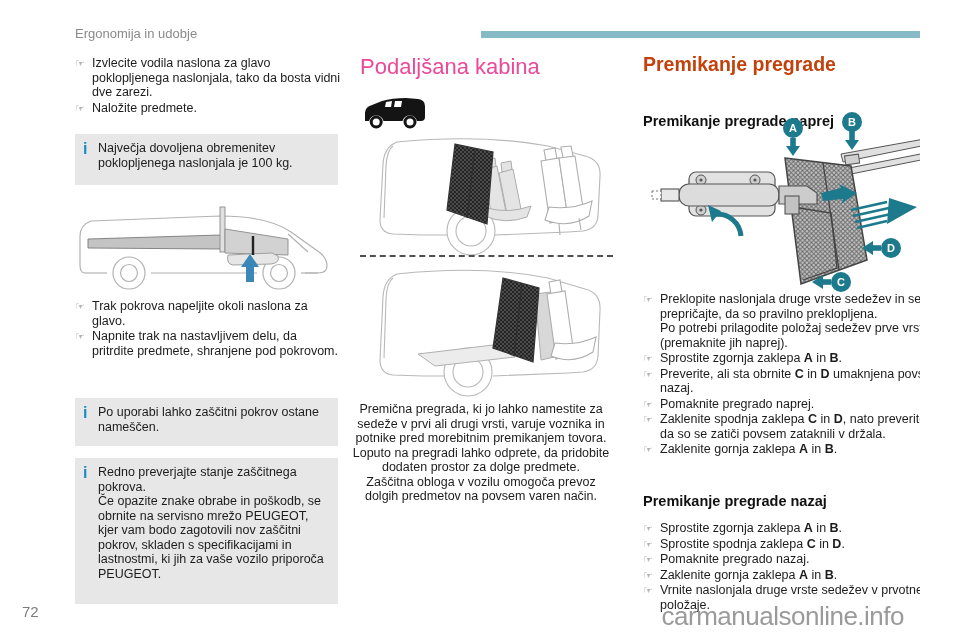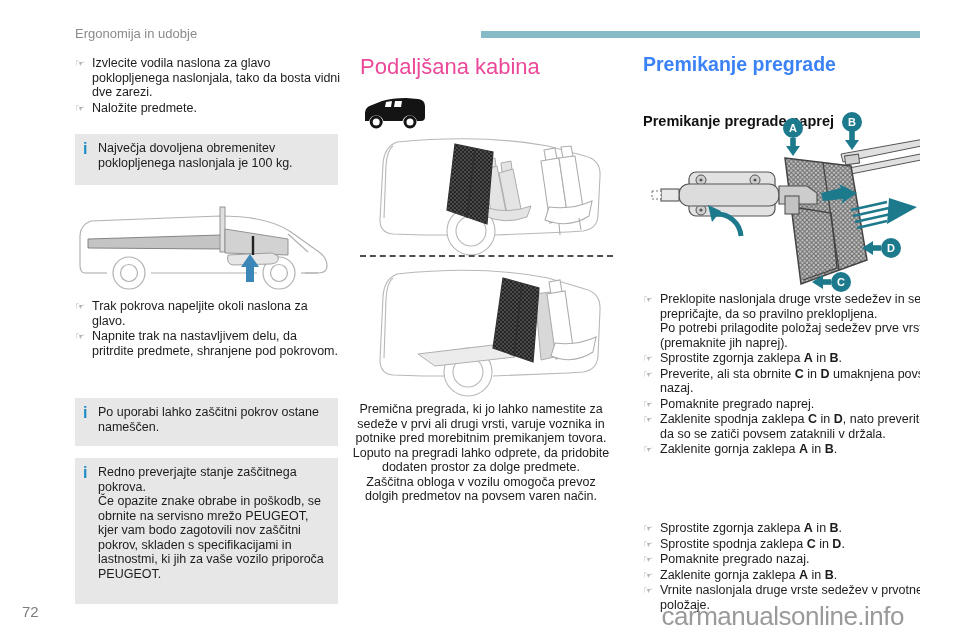--- a/index.html
+++ b/index.html
@@ -15,21 +15,21 @@
   
   .bullet{display:flex;margin-bottom:1px;}
   .hand{flex:none;width:17px;color:#6f6f6f;font-size:11px;line-height:1.3;}
   .btxt{flex:1;}
   
   .infobox{background:#e7e7e7;display:flex;padding:7px 8px 9px 8px;box-sizing:border-box;}
   .i-icon{flex:none;width:15px;color:#1e8bc3;font-weight:bold;font-size:16px;line-height:1;}
   .ibody{flex:1;}
   
   #mid-title{left:360px;top:54px;font-size:22px;color:#ec4899;}
-  #right-title{left:643px;top:53px;font-size:19.5px;font-weight:bold;color:#3b82f6;}
+  #right-title{left:643px;top:53px;font-size:19.5px;font-weight:bold;color:#c2410c;}
   .sub-title{font-size:14.5px;font-weight:bold;color:#111;}
   #dash-sep{left:360px;top:255px;width:253px;border-top:2.5px dashed #4f4f4f;}
   #page-num{left:22px;top:603px;font-size:15px;font-weight:normal;color:#7d7d7d;}
   #watermark{right:16px;top:601px;font-size:26px;color:#9a9a9a;letter-spacing:-0.5px;}
   svg{display:block;}
   .badge-letter{font-size:11px;font-weight:bold;fill:#ffffff;font-family:"Liberation Sans",sans-serif;}
 </style>
 </head>
 <body>
 
@@ -290,20 +290,21 @@
       <div class="bullet">
         <span class="hand">☞</span>
         <span class="btxt"><span>Zaklenite spodnja zaklepa </span><span class="b">C</span><span> in </span><span class="b">D</span><span>, nato preverite, da so se zatiči povsem zataknili v držala.</span></span>
       </div>
       <div class="bullet">
         <span class="hand">☞</span>
         <span class="btxt"><span>Zaklenite gornja zaklepa </span><span class="b">A</span><span> in </span><span class="b">B</span><span>.</span></span>
       </div>
     </div>
 
+  <div class="abs sub-title" style="left:643px;top:493px;">Premikanje pregrade nazaj</div>
 
   <div class="abs body-txt" style="left:643px;top:521px;width:300px;">
       <div class="bullet">
         <span class="hand">☞</span>
         <span class="btxt"><span>Sprostite zgornja zaklepa </span><span class="b">A</span><span> in </span><span class="b">B</span><span>.</span></span>
       </div>
       <div class="bullet">
         <span class="hand">☞</span>
         <span class="btxt"><span>Sprostite spodnja zaklepa </span><span class="b">C</span><span> in </span><span class="b">D</span><span>.</span></span>
       </div>

